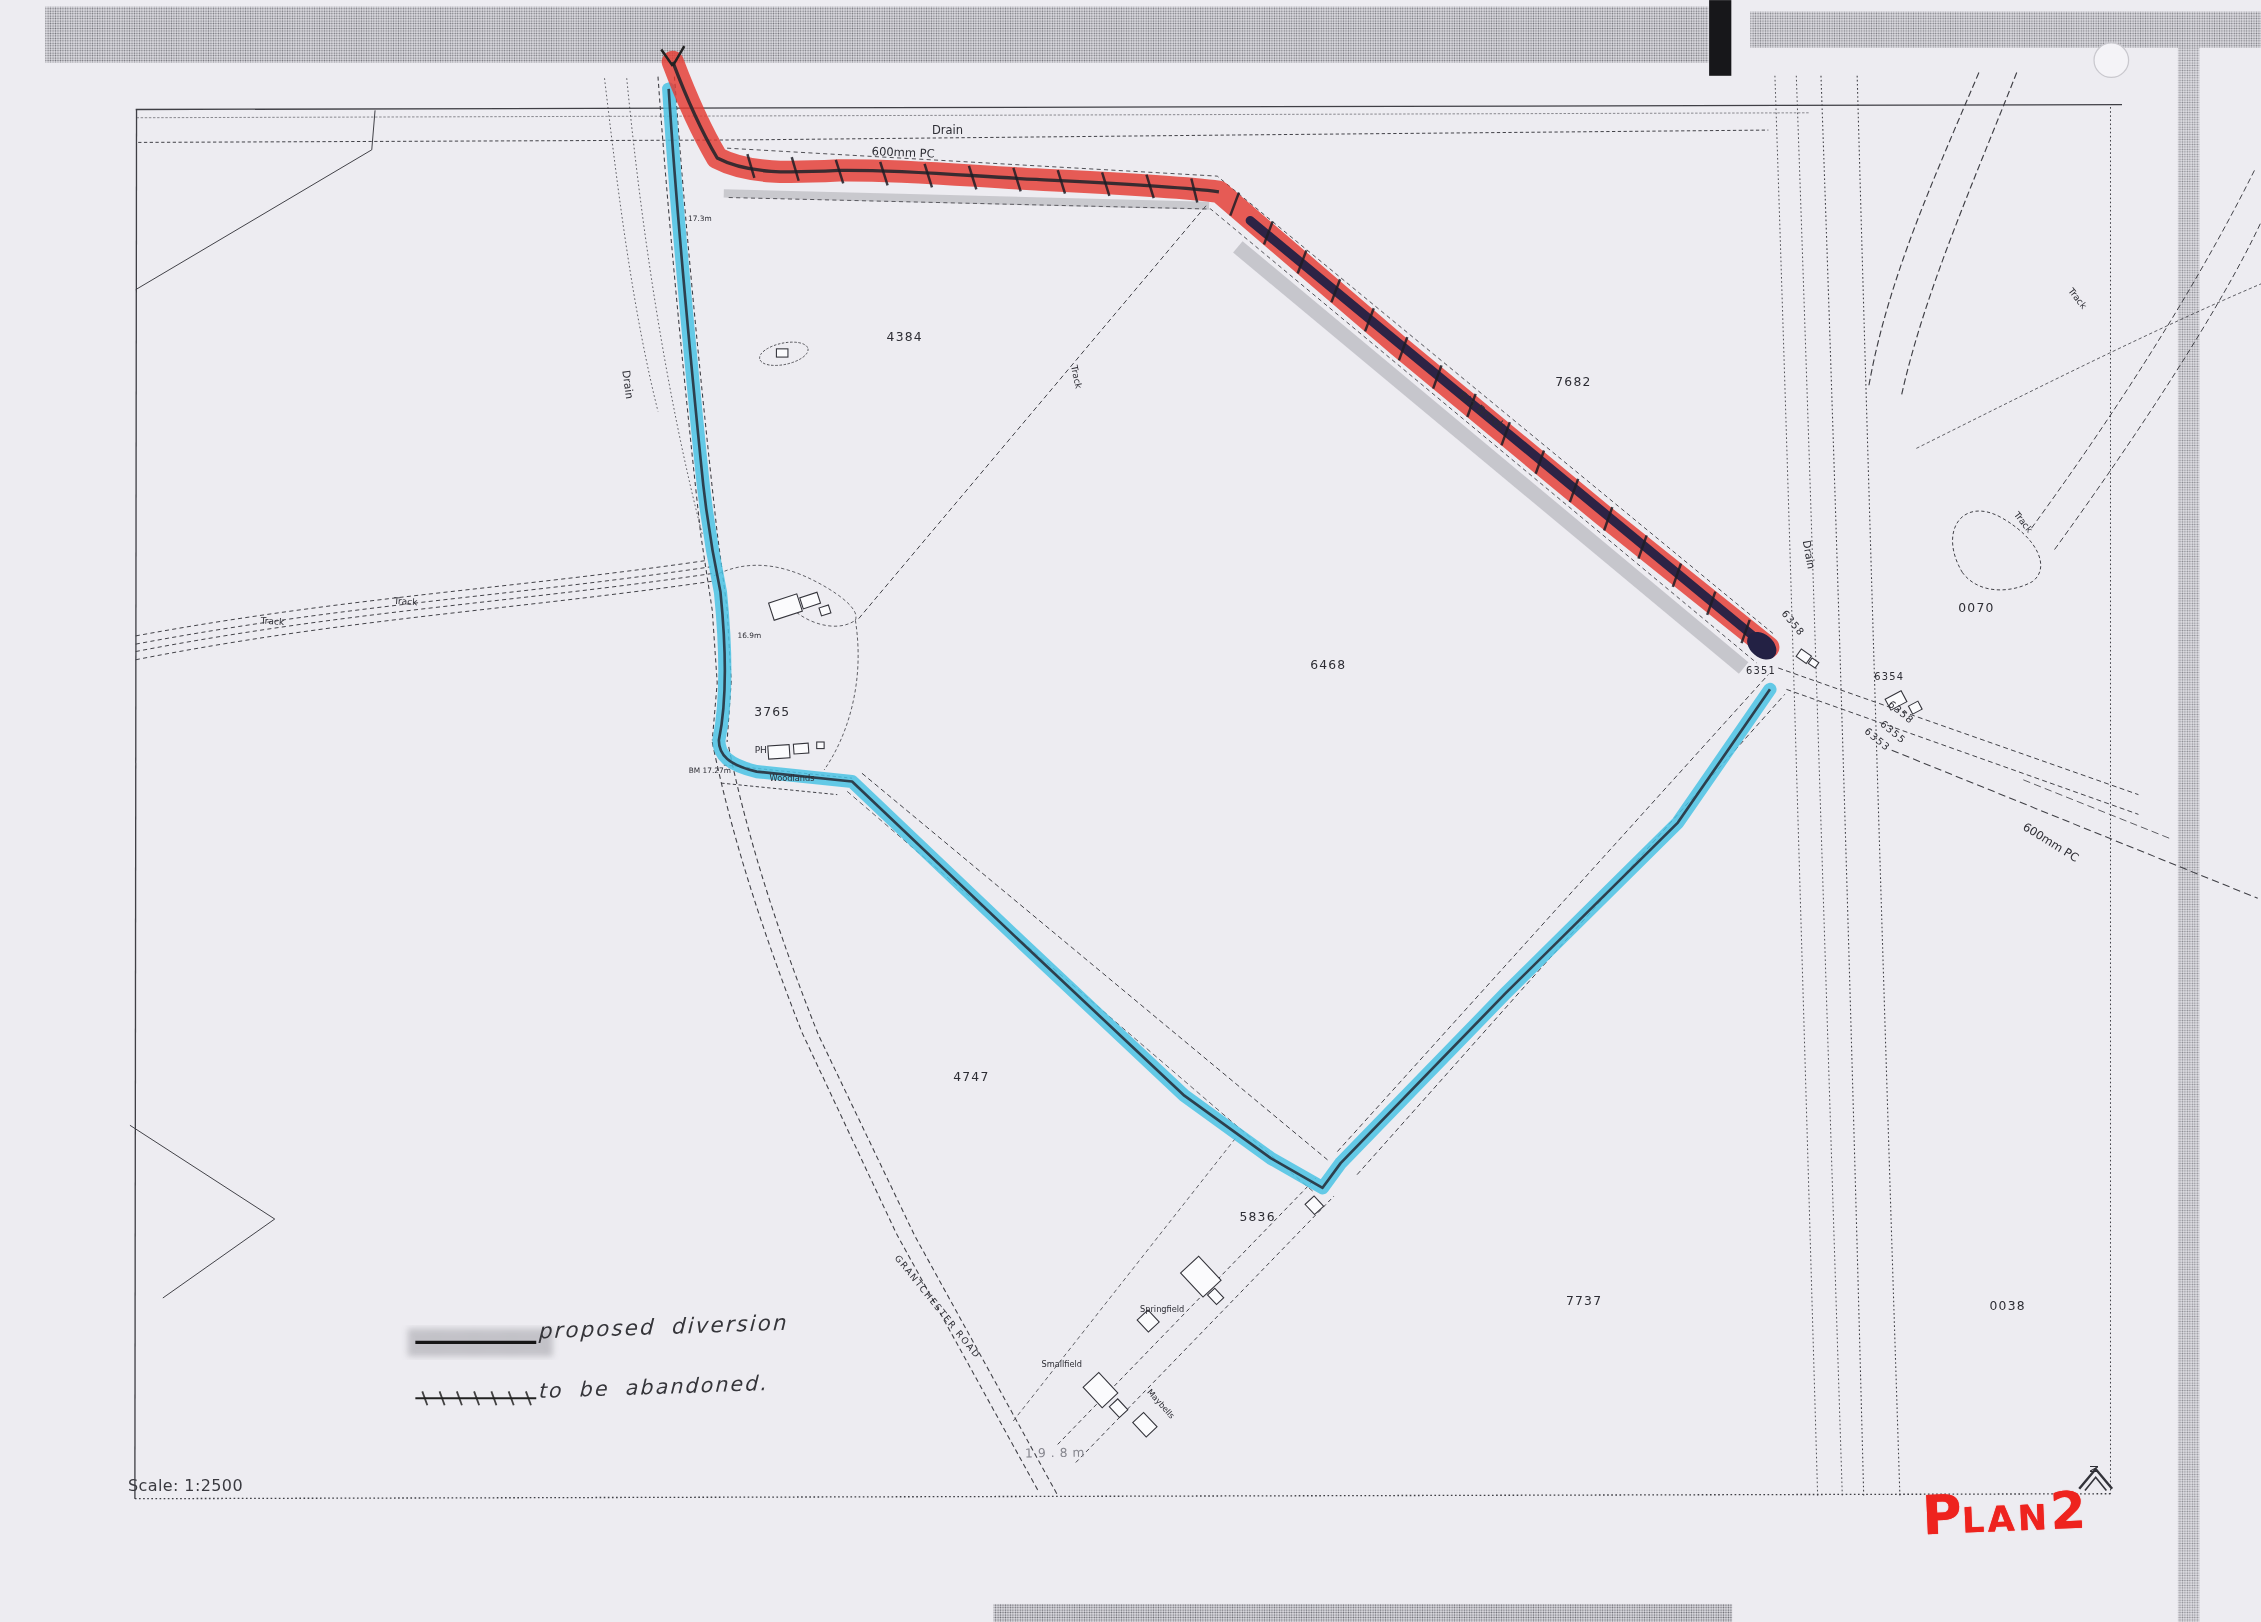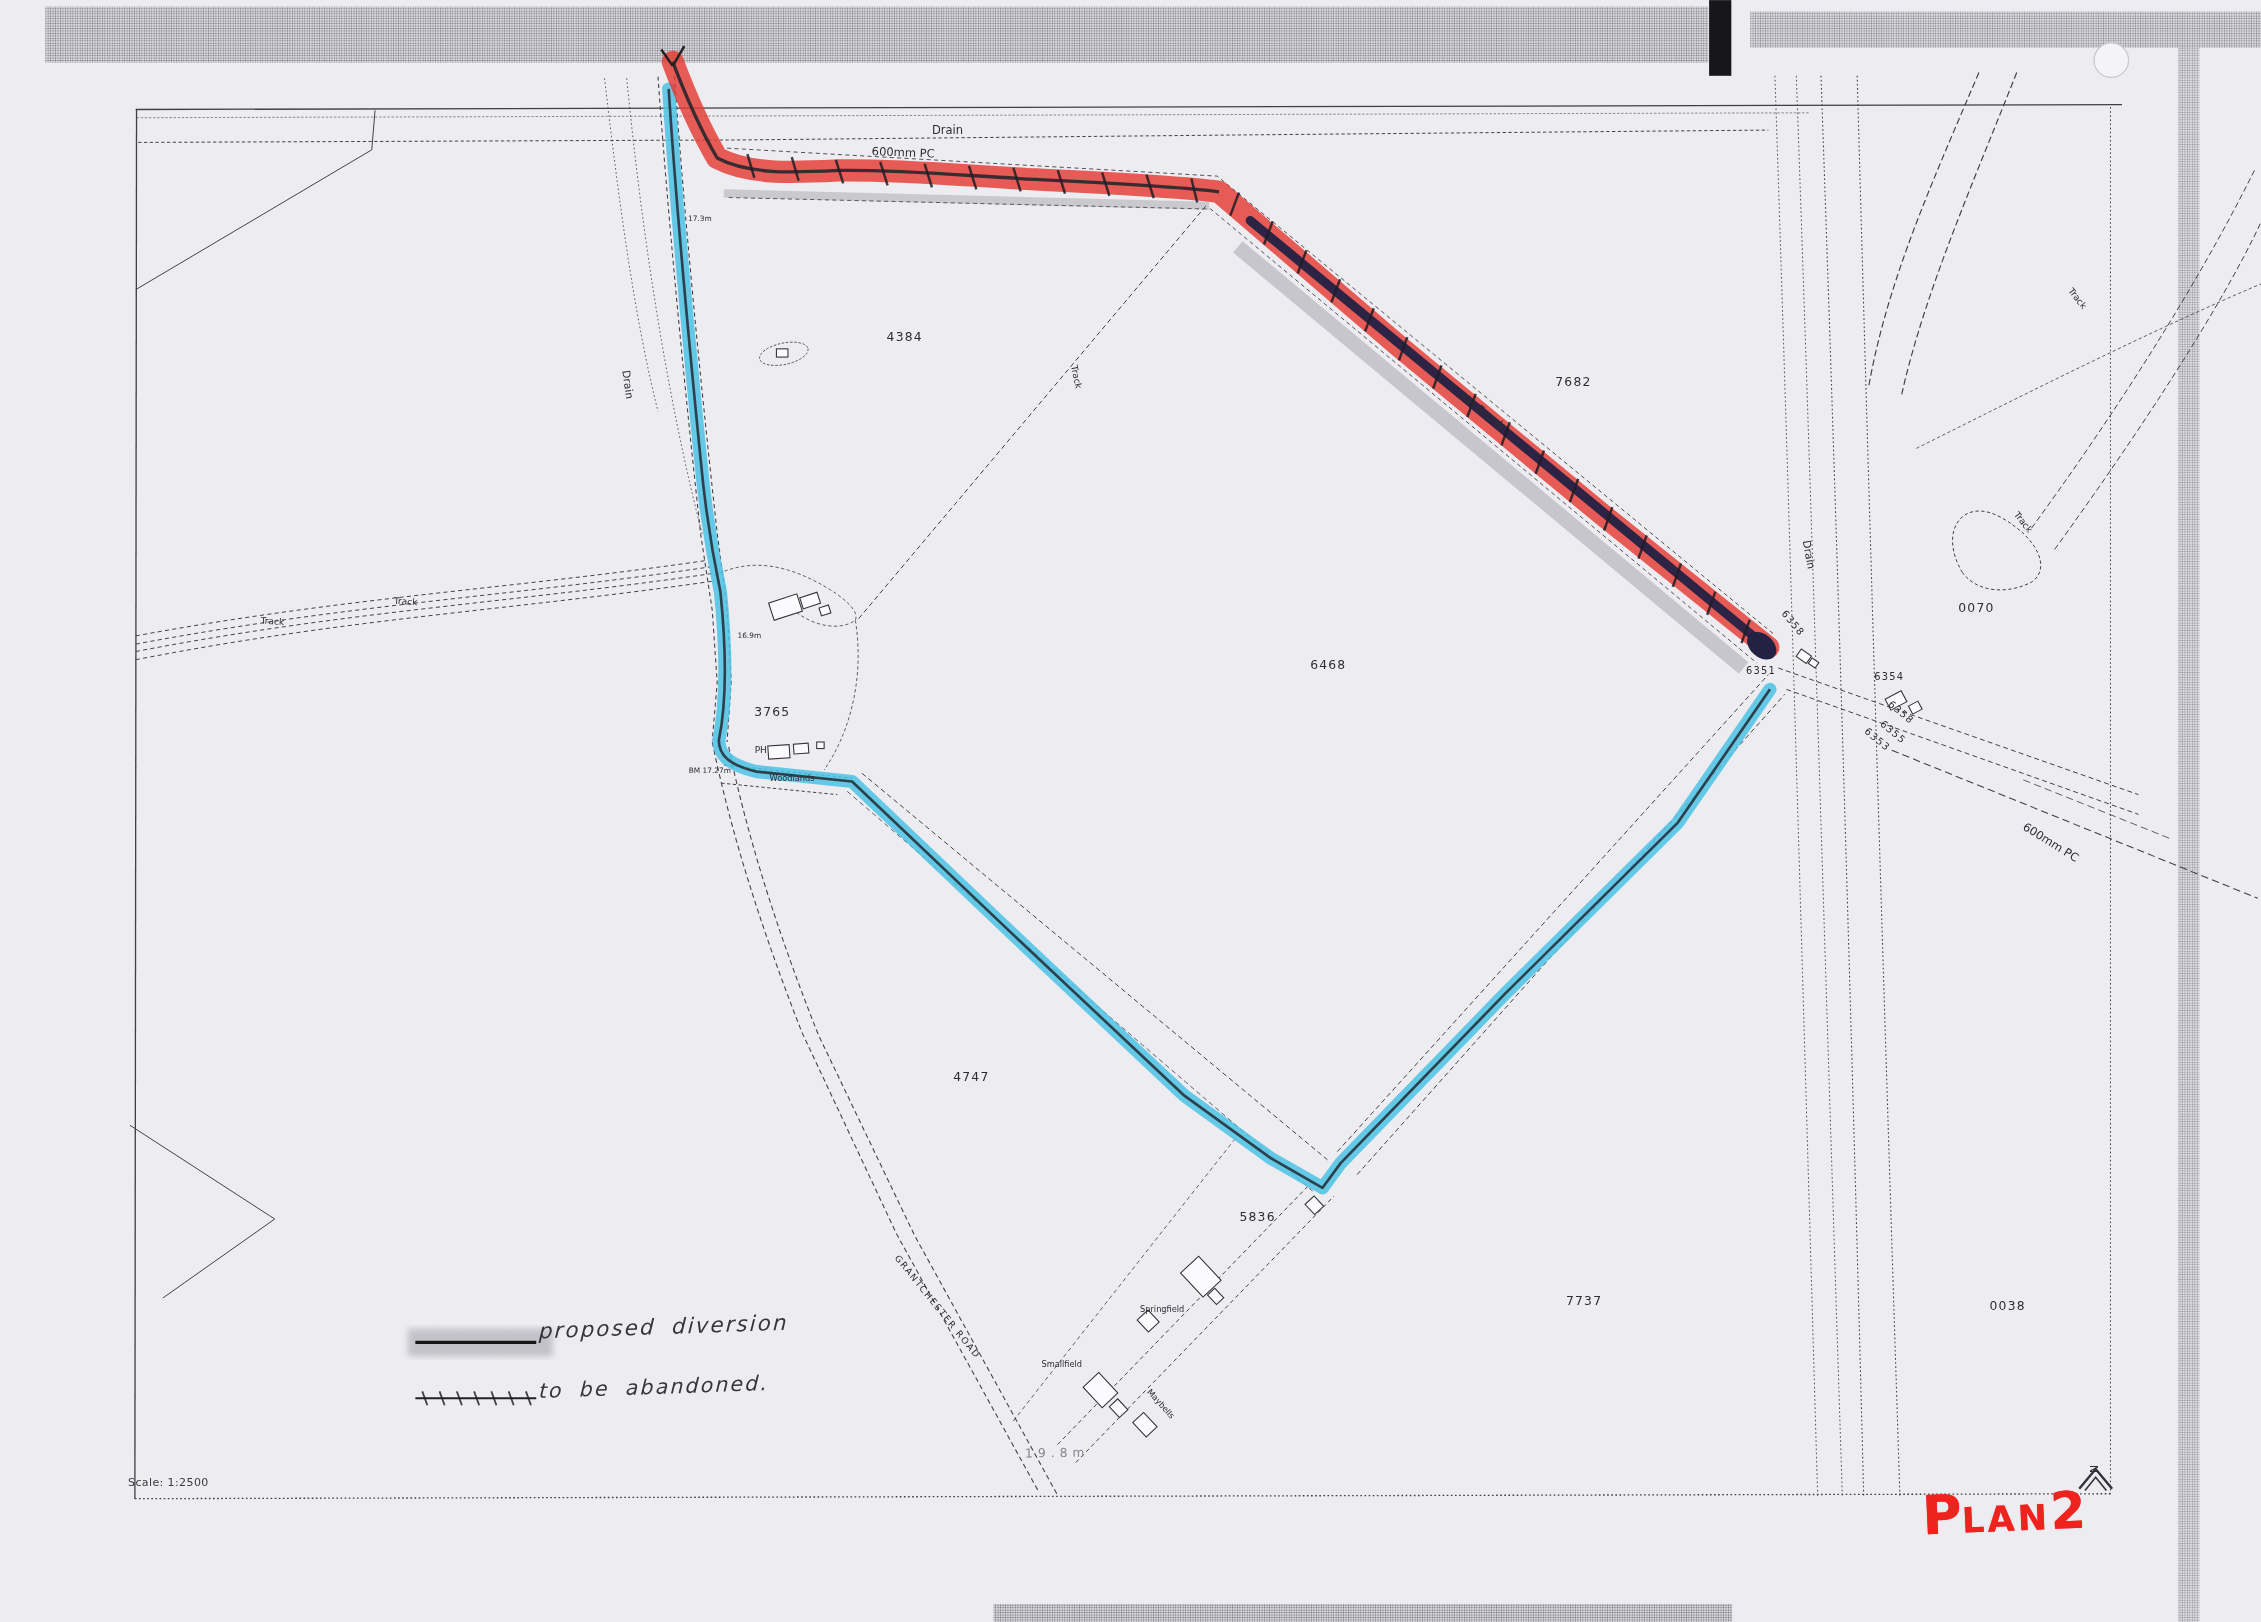--- a/index.html
+++ b/index.html
@@ -8,21 +8,21 @@
   svg{position:absolute;left:0;top:0;}
   svg text{fill:#2d2d34;}
   svg text.parcel{font-family:"DejaVu Sans",sans-serif;letter-spacing:1.5px;text-anchor:middle;}
   svg text.feat{font-family:"DejaVu Sans",sans-serif;text-anchor:middle;}
   .hand{position:absolute;color:#26262b;font-family:"DejaVu Sans",sans-serif;font-style:italic;
         letter-spacing:2.1px;word-spacing:7.4px;transform:rotate(-2deg) skewX(-5deg);opacity:.92;}
   #legend-label-1{left:539px;top:1314px;font-size:21.4px;}
   #legend-label-2{left:539px;top:1375px;font-size:20.6px;}
   #pencil-note{position:absolute;left:1025px;top:1446px;font-size:12.3px;color:#86868e;
         letter-spacing:5px;font-family:"DejaVu Sans",sans-serif;transform:rotate(-1deg);}
-  #scale-label{position:absolute;left:128px;top:1476px;font-size:11px;color:#3a3a40;
+  #scale-label{position:absolute;left:128px;top:1476px;font-size:16px;color:#3a3a40;
         letter-spacing:0.4px;font-family:"DejaVu Sans",sans-serif;}
   #plan-title{position:absolute;left:1922px;top:1481px;color:#ee231e;font-weight:bold;
         transform:rotate(-2.5deg);font-family:"DejaVu Sans",sans-serif;text-shadow:0 0 0.8px #ee231e;}
   #plan-title .lead{font-size:54px;}
   #plan-title .mid{font-size:35px;letter-spacing:3.3px;}
   #plan-title .tail{font-size:51px;}
 </style>
 </head>
 <body>
 

